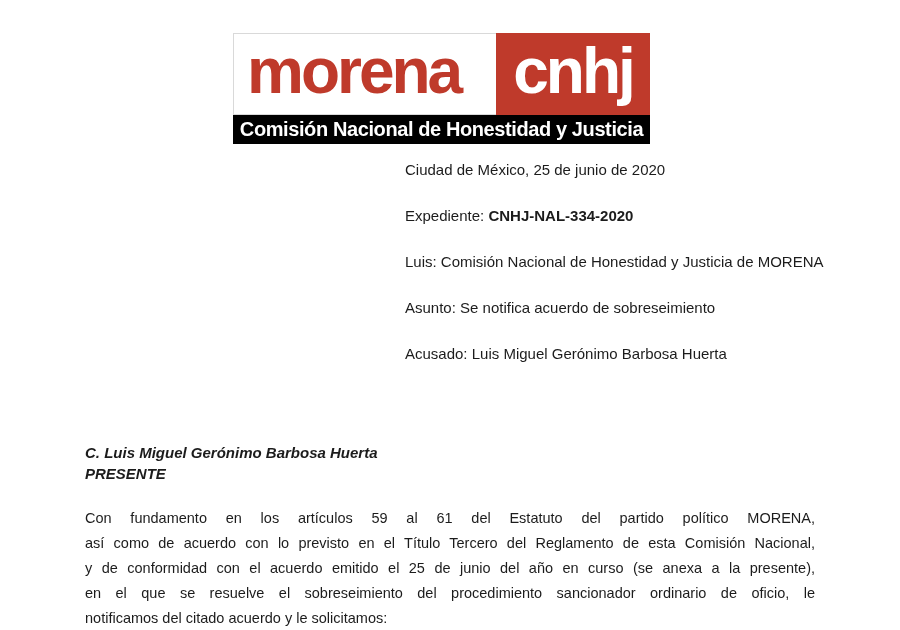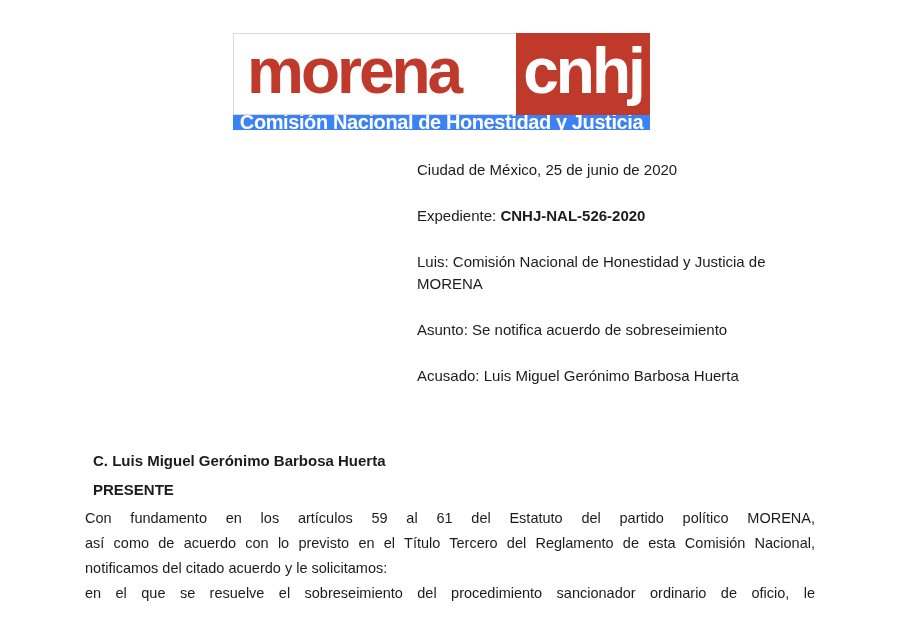--- a/index.html
+++ b/index.html
@@ -45,69 +45,69 @@
     letter-spacing: -3px;
     line-height: 1;
     padding-left: 13px;
     padding-bottom: 6px;
   }
   .logo-cnhj {
     position: absolute;
     right: -1px;
     top: -1px;
     bottom: -1px;
-    width: 134px;
+    width: 154px;
     background: #bf3a2b;
     color: #ffffff;
     font-weight: bold;
     font-size: 64px;
     letter-spacing: -3px;
     line-height: 1;
     display: flex;
     align-items: center;
     justify-content: center;
     padding-bottom: 6px;
     box-sizing: border-box;
   }
   .logo-bar {
-    height: 15px;
-    background: #3b82f6;
+    height: 29px;
+    background: #000000;
     color: #ffffff;
     font-weight: bold;
     font-size: 20px;
     letter-spacing: -0.4px;
     display: flex;
     align-items: center;
     justify-content: center;
     white-space: nowrap;
   }
 
   
   .meta {
     position: absolute;
     left: 405px;
     top: 159px;
     width: 420px;
     font-size: 15px;
     line-height: 22px;
   }
-  .meta p { margin: 0 0 24px 12px; }
+  .meta p { margin: 0 0 24px 0; }
   .meta .bold-line { font-weight: bold; }
   .meta b { font-weight: normal; }
 
   
   .addressee {
     position: absolute;
     left: 85px;
     top: 442px;
     font-size: 15px;
     line-height: 21px;
     font-weight: bold;
   }
-  .addressee p { margin: 8px; }
+  .addressee p { margin: 0; font-style: italic; }
 
   
   .body-text {
     position: absolute;
     left: 85px;
     top: 506px;
     width: 730px;
     font-size: 14.5px;
     line-height: 25px;
   }
@@ -128,31 +128,32 @@
   <div class="logo">
     <div class="logo-top">
       <span class="logo-morena">morena</span>
       <span class="logo-cnhj">cnhj</span>
     </div>
     <div class="logo-bar">Comisión Nacional de Honestidad y Justicia</div>
   </div>
 
   <div class="meta">
     <p>Ciudad de México, 25 de junio de 2020</p>
-    <p class="bold-line"><b>Expediente:</b> <span>CNHJ-NAL-526-2020</span></p>
+    <p class="bold-line"><b>Expediente:</b> <span>CNHJ-NAL-334-2020</span></p>
     <p><b>Luis:</b> <span>Comisión Nacional de Honestidad y Justicia de MORENA</span></p>
     <p><b>Asunto:</b> <span>Se notifica acuerdo de sobreseimiento</span></p>
     <p><b>Acusado:</b> <span>Luis Miguel Gerónimo Barbosa Huerta</span></p>
   </div>
 
   <div class="addressee">
     <p>C. Luis Miguel Gerónimo Barbosa Huerta</p>
     <p>PRESENTE</p>
   </div>
 
   <div class="body-text">
     <div class="jline">Con fundamento en los artículos 59 al 61 del Estatuto del partido político MORENA,</div>
     <div class="jline">así como de acuerdo con lo previsto en el Título Tercero del Reglamento de esta Comisión Nacional,</div>
+    <div class="jline">y de conformidad con el acuerdo emitido el 25 de junio del año en curso (se anexa a la presente),</div>
+    <div class="jline">en el que se resuelve el sobreseimiento del procedimiento sancionador ordinario de oficio, le</div>
     <div class="jline last">notificamos del citado acuerdo y le solicitamos:</div>
-    <div class="jline">en el que se resuelve el sobreseimiento del procedimiento sancionador ordinario de oficio, le</div>
   </div>
 
 </div>
 
 </body></html>

